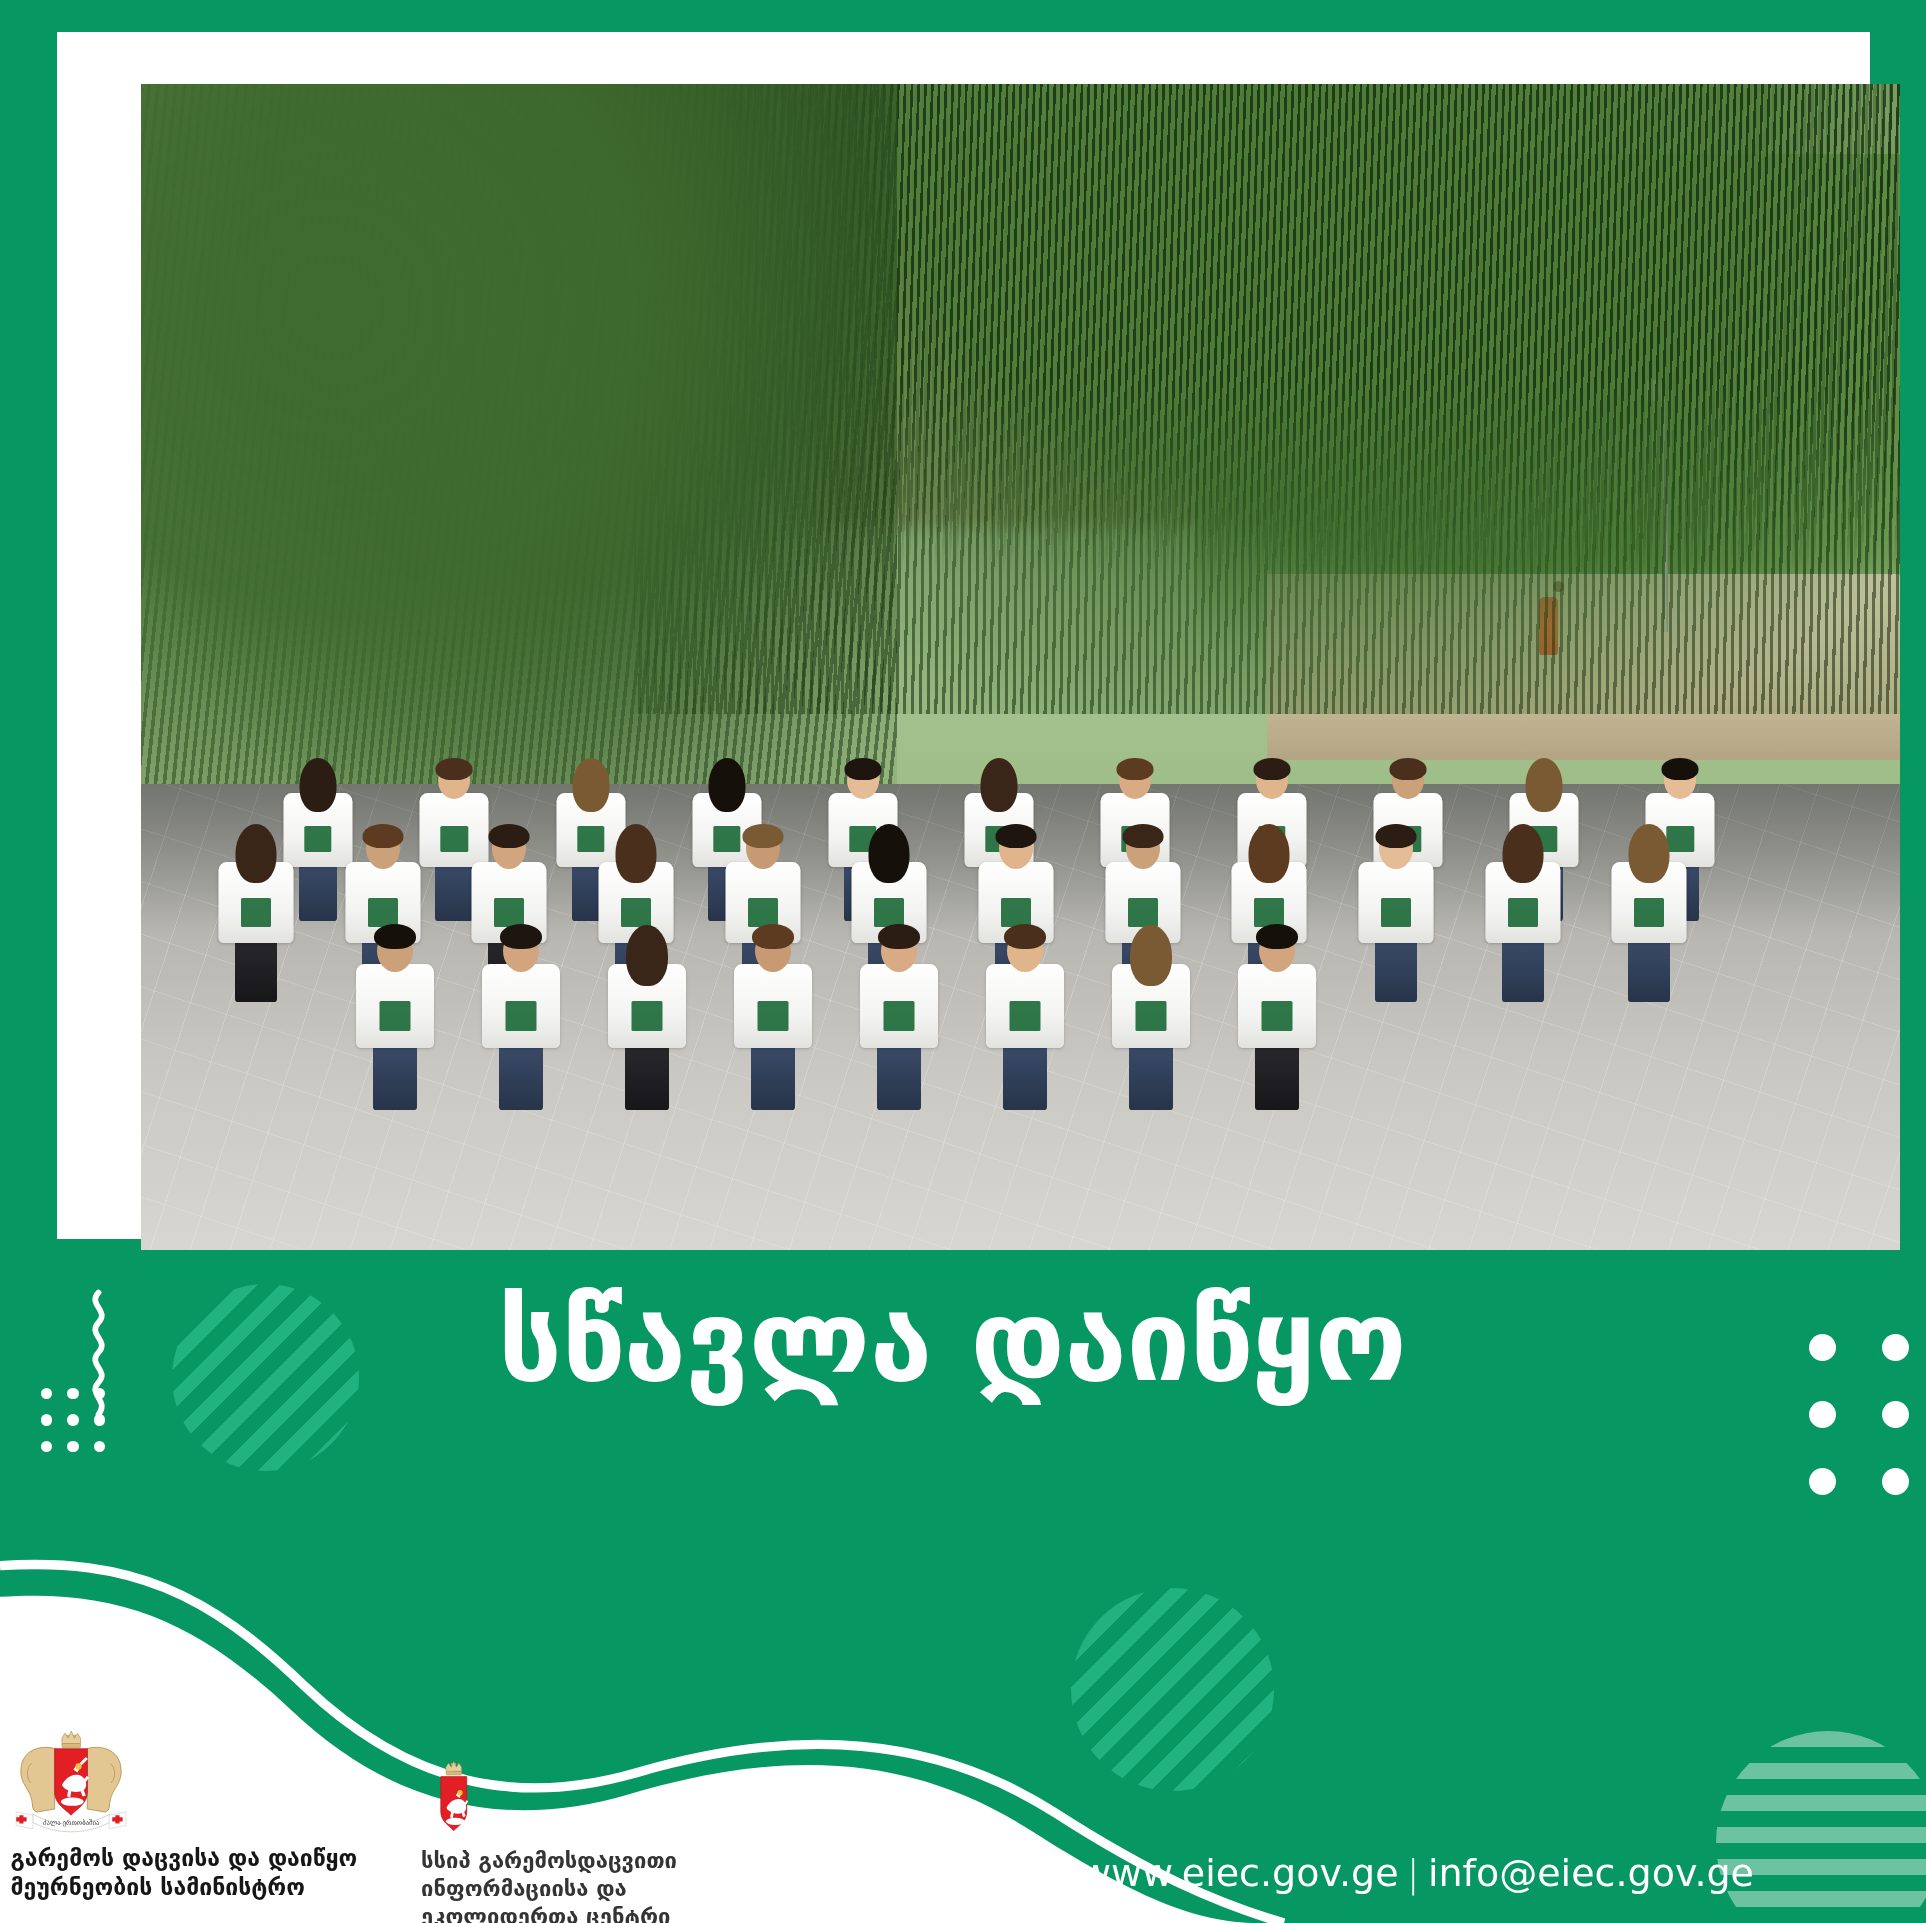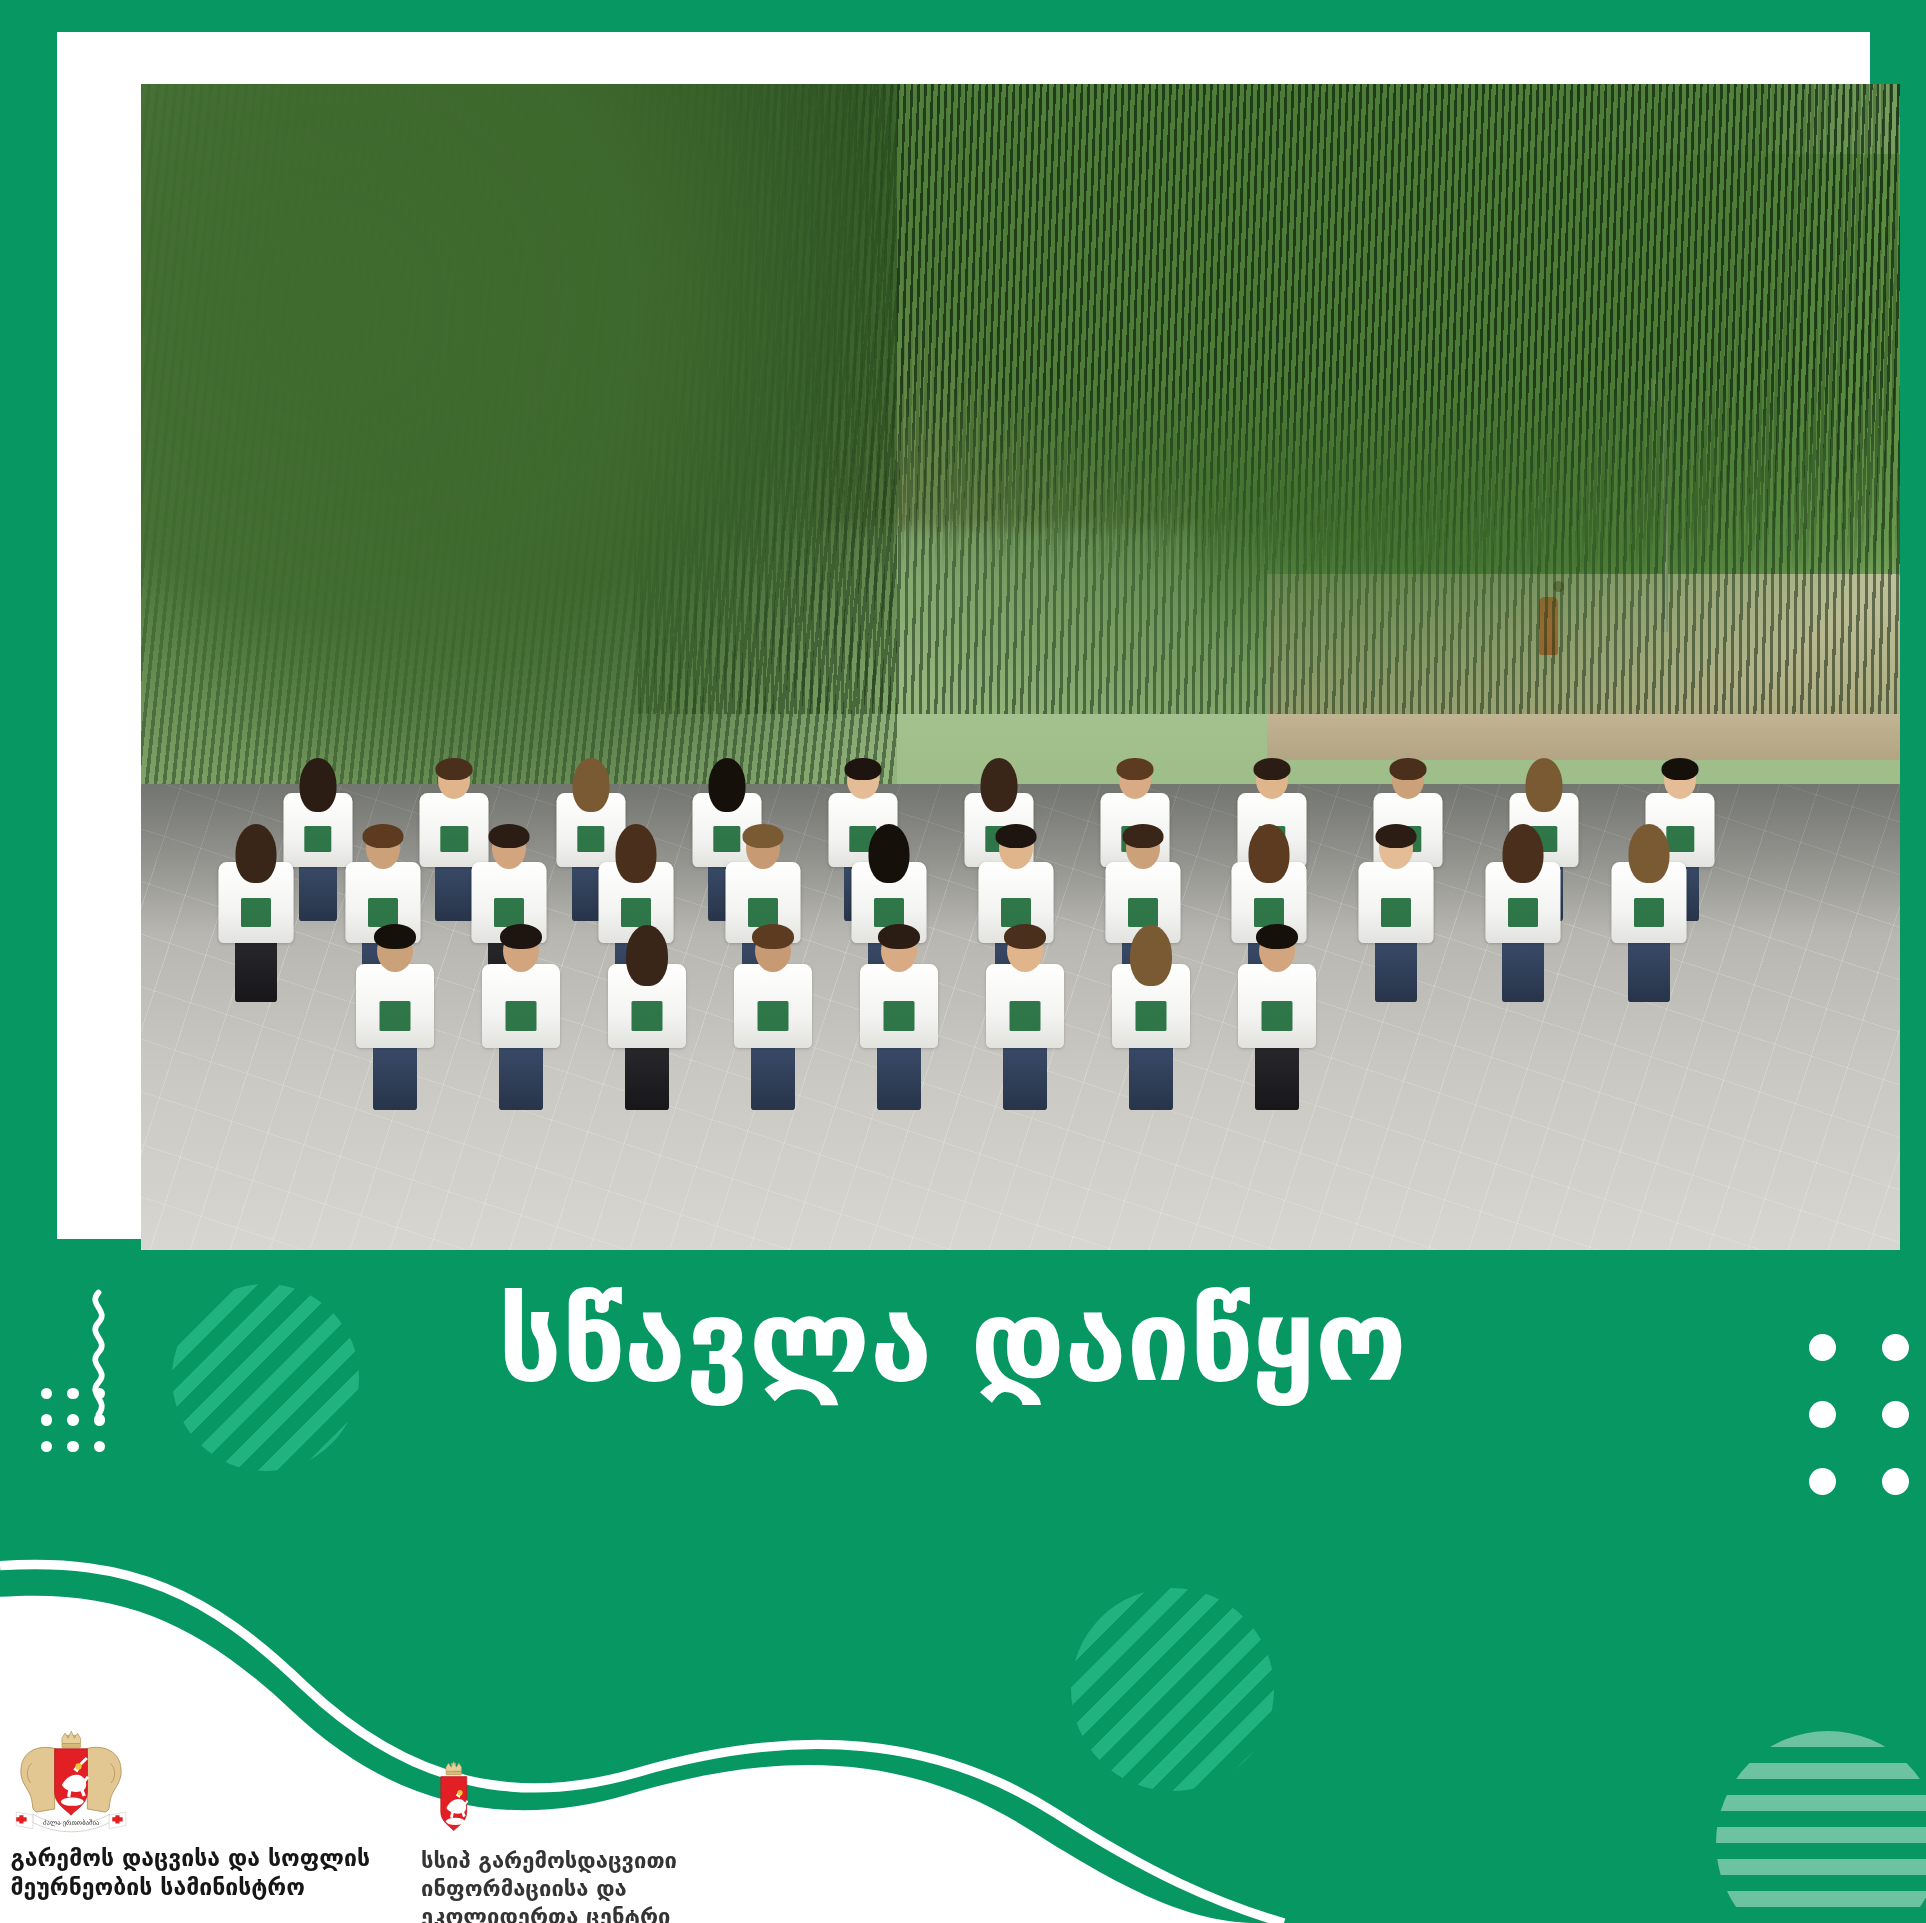--- a/index.html
+++ b/index.html
@@ -454,21 +454,21 @@
 
         <path d="M44 160 C 90 186, 146 186, 192 160 L 192 176 C 146 200, 90 200, 44 176 Z" fill="#ffffff" stroke="#bfb9ad" stroke-width="1.2"></path>
         <text x="118" y="180" font-size="13" fill="#3a3a3a" text-anchor="middle" font-family="DejaVu Sans, sans-serif">ძალა ერთობაშია</text>
 
         <path d="M12 156 l32 6 l0 26 l-32 -6z" fill="#ffffff" stroke="#c9c4b8" stroke-width="1"></path>
         <path d="M18 162 h8 v4 h6 v8 h-6 v4 h-8 v-4 h-6 v-8 h6z" fill="#e31f26"></path>
         <path d="M223 156 l-32 6 l0 26 l32 -6z" fill="#ffffff" stroke="#c9c4b8" stroke-width="1"></path>
         <path d="M203 162 h8 v4 h6 v8 h-6 v4 h-8 v-4 h-6 v-8 h6z" fill="#e31f26"></path>
       </svg>
       <div class="org-name org-one">
-        <div>გარემოს დაცვისა და სოფლის</div>
+        <div>გარემოს დაცვისა და დაიწყო</div>
         <div>მეურნეობის სამინისტრო</div>
       </div>
     </div>
 
     <div class="logo-block two">
       <svg class="crest crest-small" viewBox="0 0 125 150">
         <g>
           <path d="M58 4 h9 v5 h-9z" fill="#d8b978" stroke="#a98b4e" stroke-width="0.8"></path>
           <path d="M48 12 l5 -8 5 8 5 -11 5 11 5 -8 5 8 v8 h-30z" fill="#e7cf9d" stroke="#a98b4e" stroke-width="1"></path>
           <rect x="48" y="20" width="30" height="7" rx="2" fill="#d8b978" stroke="#a98b4e" stroke-width="0.8"></rect>
@@ -483,15 +483,18 @@
         <circle cx="75" cy="61" r="5" fill="#f0c63a"></circle>
       </svg>
       <div class="org-name org-two">
         <div>სსიპ გარემოსდაცვითი</div>
         <div>ინფორმაციისა და</div>
         <div>ეკოლიდერთა ცენტრი</div>
       </div>
     </div>
   </div>
 
+  <div class="contact">
+    <span>www.eiec.gov.ge</span><span class="sep">|</span><span>info@eiec.gov.ge</span>
+  </div>
 
 </div>
 
 
 </body></html>

